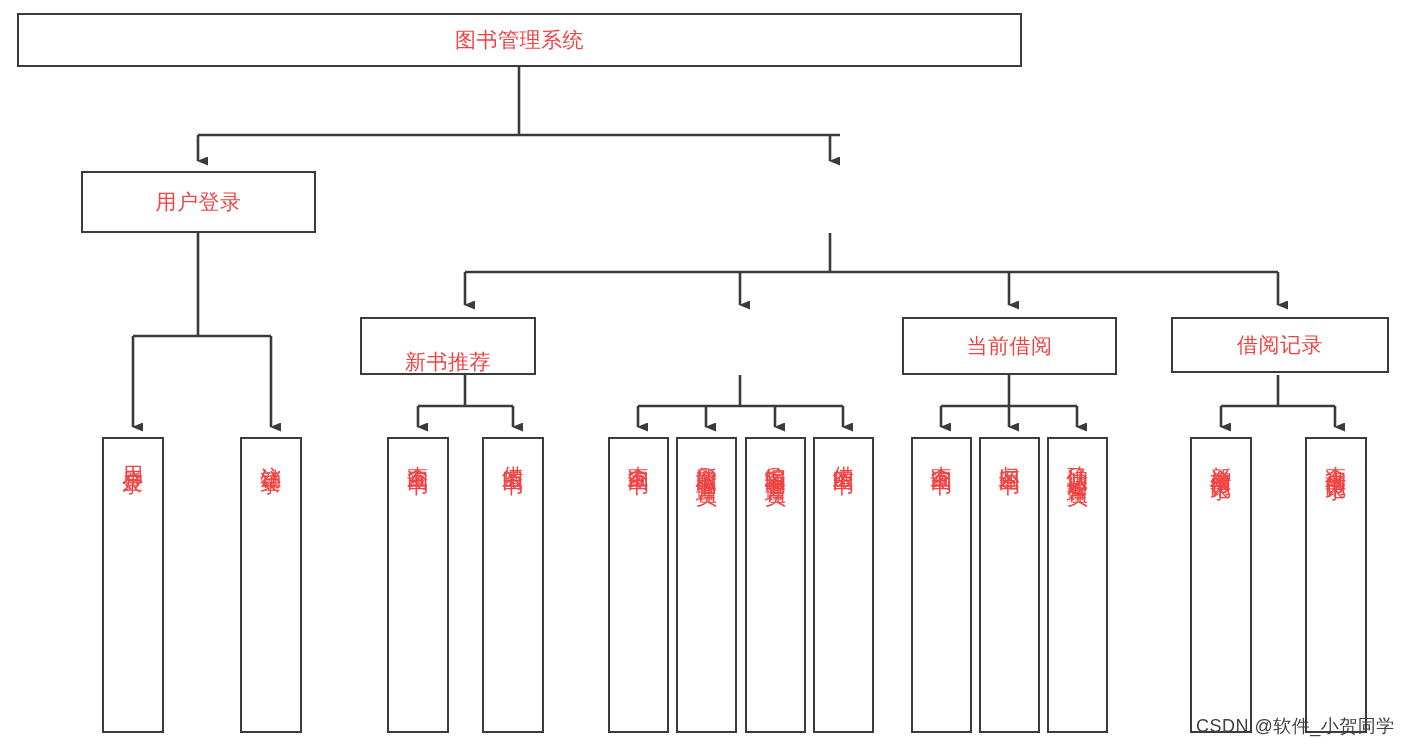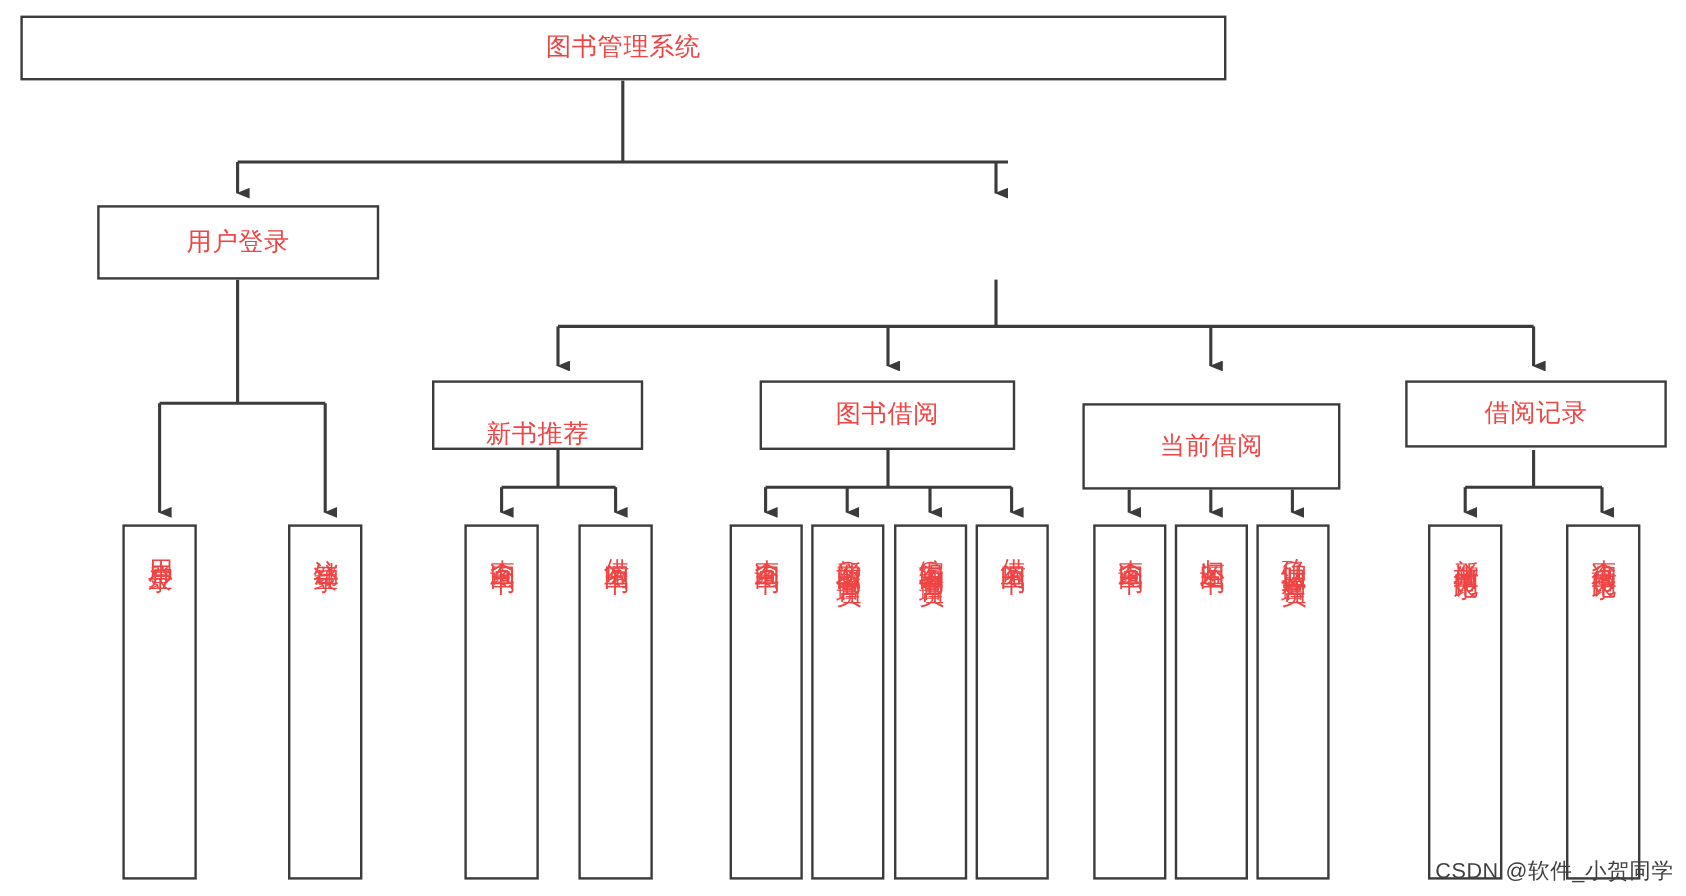--- a/index.html
+++ b/index.html
@@ -140,25 +140,22 @@
 
   <div class="node-box node-h" style="left:81px; top:171px; width:235px; height:62px;">
     <span class="node-label">用户登录</span>
   </div>
 
 
   <div class="node-box node-h" style="left:360px; top:317px; width:176px; height:58px;align-items:flex-end;">
     <span class="node-label">新书推荐</span>
   </div>
 
-  <div class="node-box node-h" style="left:633px; top:317px; width:213px; height:58px;">
-    <span class="node-label">图书借阅</span>
-  </div>
-
-  <div class="node-box node-h" style="left:902px; top:336px; width:215px; height:72px;">
+
+  <div class="node-box node-h" style="left:902px; top:317px; width:215px; height:58px;">
     <span class="node-label">当前借阅</span>
   </div>
 
   <div class="node-box node-h" style="left:1171px; top:317px; width:218px; height:56px;">
     <span class="node-label">借阅记录</span>
   </div>
 
   <div class="node-box node-v" style="left:102px; top:437px; width:62px; height:296px;">
     <span class="node-label">用户登录</span>
   </div>

